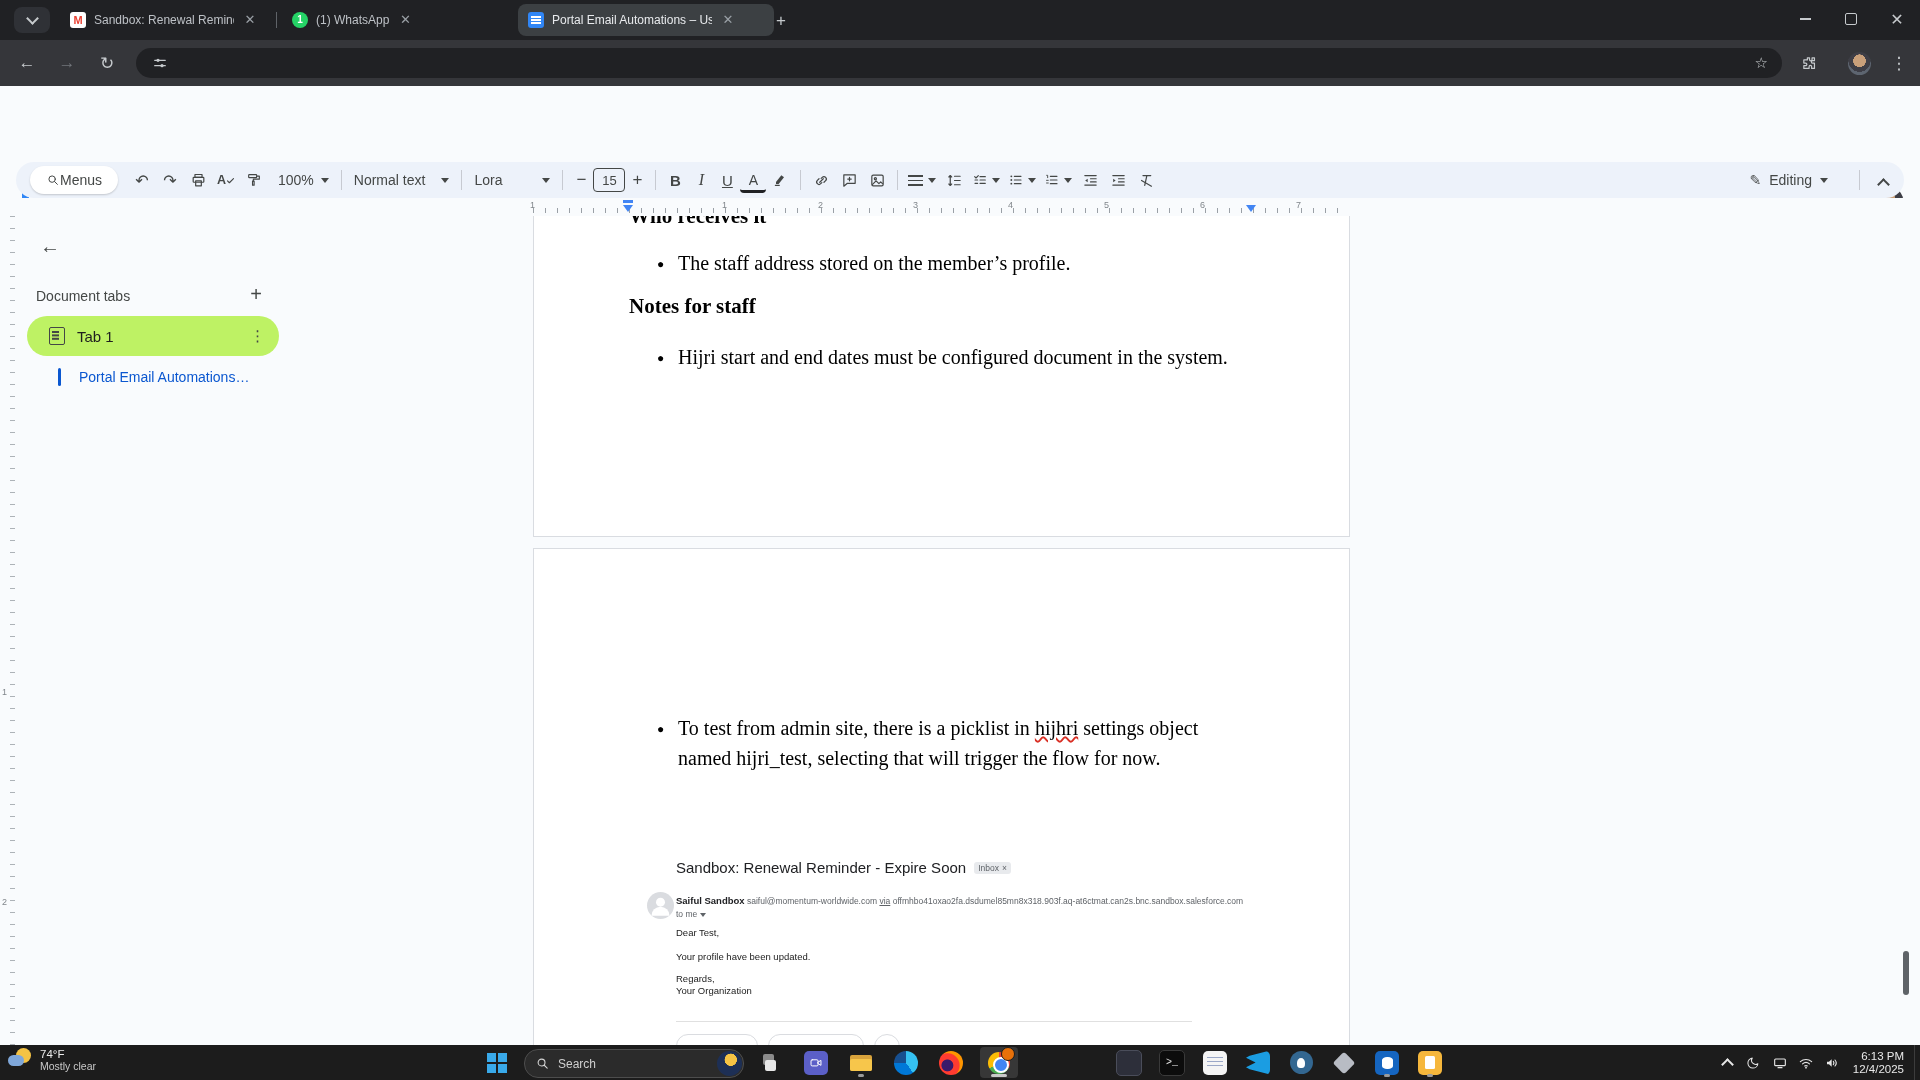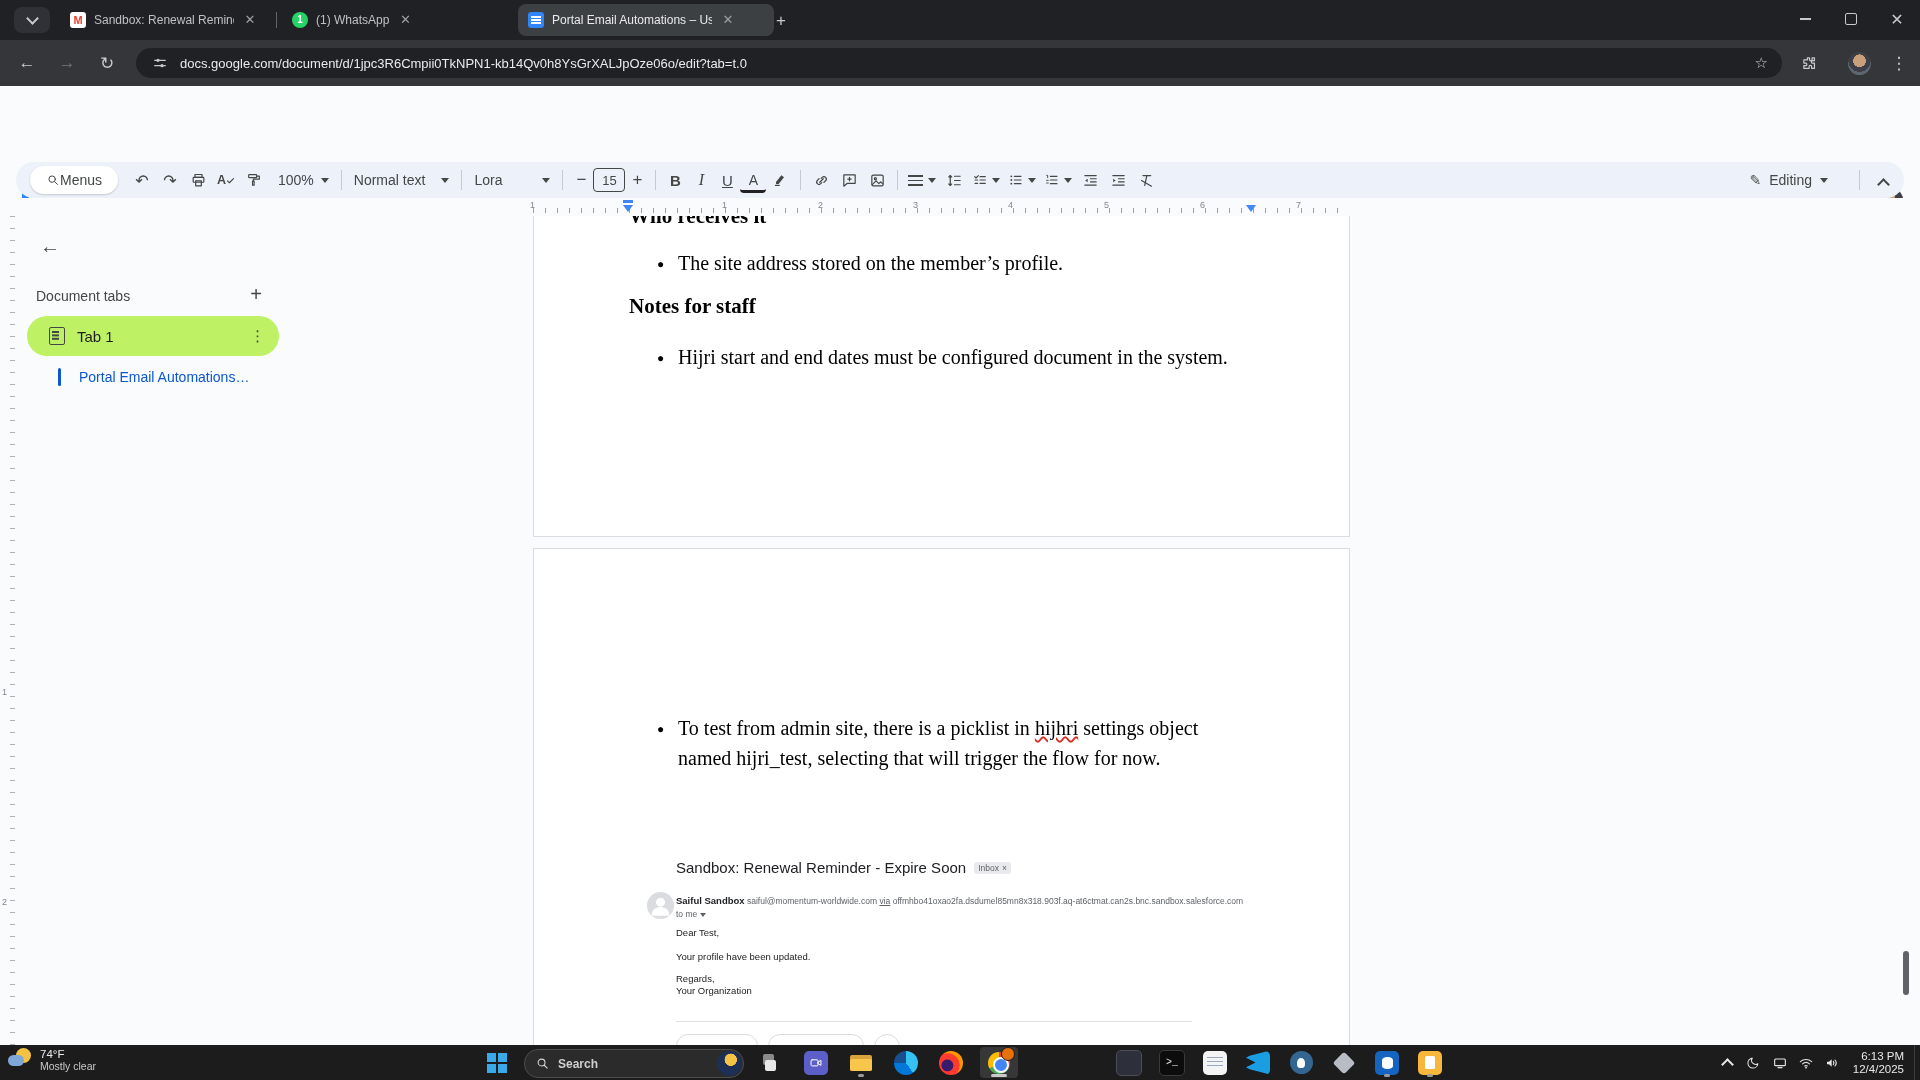--- a/index.html
+++ b/index.html
@@ -104,21 +104,21 @@
   #wicon{width:24px;height:24px;position:relative;}
   #wicon .moon{position:absolute;left:8px;top:0;width:15px;height:15px;border-radius:50%;background:#f5c344;}
   #wicon .cloud{position:absolute;left:0;top:7px;width:16px;height:11px;border-radius:7px;background:#7fa7d9;}
   .wtxt1{font-size:11.5px;color:#ececec;}
   .wtxt2{font-size:10.5px;color:#c9c9c9;}
   .tkico{top:2px;width:38px;height:31px;border-radius:4px;display:flex;align-items:center;justify-content:center;position:absolute;}
   .runline{position:absolute;bottom:1px;left:50%;transform:translateX(-50%);height:3px;border-radius:2px;background:#9b9b9b;}
   #startico{display:grid;grid-template-columns:9px 9px;grid-template-rows:9px 9px;gap:2px;}
   #startico i{background:#39a9e9;}
   #tsearchpill{left:524px;top:4px;width:218px;height:27px;background:#2b2b2b;border:1px solid #4d4d4d;border-radius:14px;display:flex;align-items:center;position:absolute;}
-  #tsearchpill .stxt{font-size:12px;color:#cfcfcf;margin-left:8px;flex:1;font-weight:bold;}
+  #tsearchpill .stxt{font-size:12px;color:#cfcfcf;margin-left:8px;flex:1;}
   #searchimg{width:25px;height:25px;border-radius:50%;background:radial-gradient(circle at 55% 35%,#f5c344 0 28%,#1d2f55 30%);margin-right:1px;}
   .win-sq{width:11px;height:11px;border-radius:2px;}
   .folder{position:relative;width:22px;height:16px;}
   .folder .b{position:absolute;left:0;top:0;width:22px;height:16px;border-radius:2px;background:#d9a33c;}
   .folder .f{position:absolute;left:0;top:4px;width:22px;height:12px;border-radius:2px;background:#f7c64b;}
   .circ{border-radius:50%;}
   #chromeico{background:conic-gradient(#ea4335 0 120deg,#4caf50 120deg 240deg,#fbbc05 240deg 360deg);position:relative;}
   #chromeico:after{content:"";position:absolute;left:5px;top:5px;width:12px;height:12px;border-radius:50%;background:#4285f4;border:2.5px solid #fff;}
   .badge{position:absolute;right:3px;top:0px;width:12px;height:12px;border-radius:50%;background:#e8710a;border:1.5px solid #1c1c1c;}
   .dkapp{width:24px;height:24px;border-radius:5px;}
@@ -165,21 +165,20 @@
   <div class="navbtn abs" style="left:54px;color:#72767b">→</div>
   <div class="navbtn abs" style="left:94px">↻</div>
   <div id="omnibox" class="abs">
     <span style="margin:0 12px 0 16px">
       <svg width="16" height="16" viewBox="0 0 24 24" class="ico" style="stroke:#c6cacd">
           <path d="M4 8h16M4 16h16"></path>
           <circle cx="9" cy="8" r="2.4" fill="#c6cacd" stroke="none"></circle>
           <circle cx="15" cy="16" r="2.4" fill="#c6cacd" stroke="none"></circle>
         </svg>
     </span>
-    <span class="url">docs.google.com/document/d/1jpc3R6Cmpii0TkNPN1-kb14Qv0h8YsGrXALJpOze06o/edit?tab=t.0</span>
     <span style="margin-left:auto;margin-right:14px;color:#c6cacd;font-size:15px">☆</span>
   </div>
   <div class="navbtn abs" style="left:1796px">
     <svg width="17" height="17" viewBox="0 0 24 24" class="ico" style="stroke:#c6cacd">
         <path d="M9 4h3v2.5a1.8 1.8 0 103.6 0V4H19v4h-2.5a1.8 1.8 0 100 3.6H19V19h-4v-2.5a1.8 1.8 0 10-3.6 0V19H4v-4h2.5a1.8 1.8 0 100-3.6H4V7h5z"></path>
       </svg>
   </div>
   <div class="abs avatar" style="left:1848px;top:12px;width:23px;height:23px"></div>
   <div class="navbtn abs" style="left:1886px">⋮</div>
 </div>
@@ -412,21 +411,21 @@
     <span id="tab1lbl">Tab 1</span>
     <span id="tab1kebab">⋮</span>
   </div>
   <div id="outlineitem">
     <span id="outlinebar"></span>
     <span id="outlinetxt">Portal Email Automations…</span>
   </div>
 
   <div id="page1" class="page">
     <div class="dochead serif" style="top:8px">Who receives it</div>
-    <div class="dli serif" style="top:52px">The site address stored on the member’s profile.</div>
+    <div class="dli serif" style="top:52px">The staff address stored on the member’s profile.</div>
     <div class="dochead serif" style="top:98px">Notes for staff</div>
     <div class="dli serif" style="top:146px">Hijri start and end dates must be configured document in the system.</div>
   </div>
 
   <div id="page2" class="page">
     <div class="dli serif" style="top:164px"><span>To test from admin site, there is a picklist in </span><span class="sq">hijhri</span><span> settings object named hijri_test, selecting that will trigger the flow for now.</span></div>
 
     <div id="emsubject" class="em">
       <span>Sandbox: Renewal Reminder - Expire Soon</span>
       <span id="embadge">

